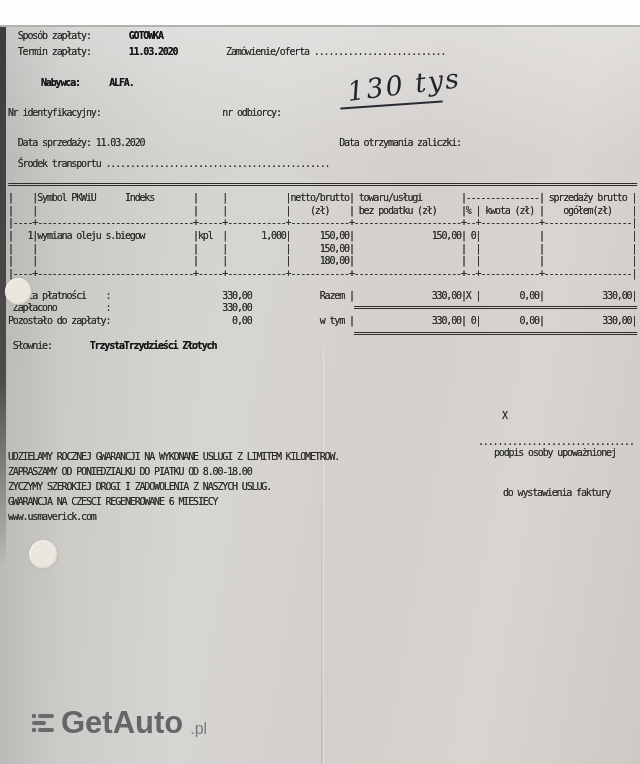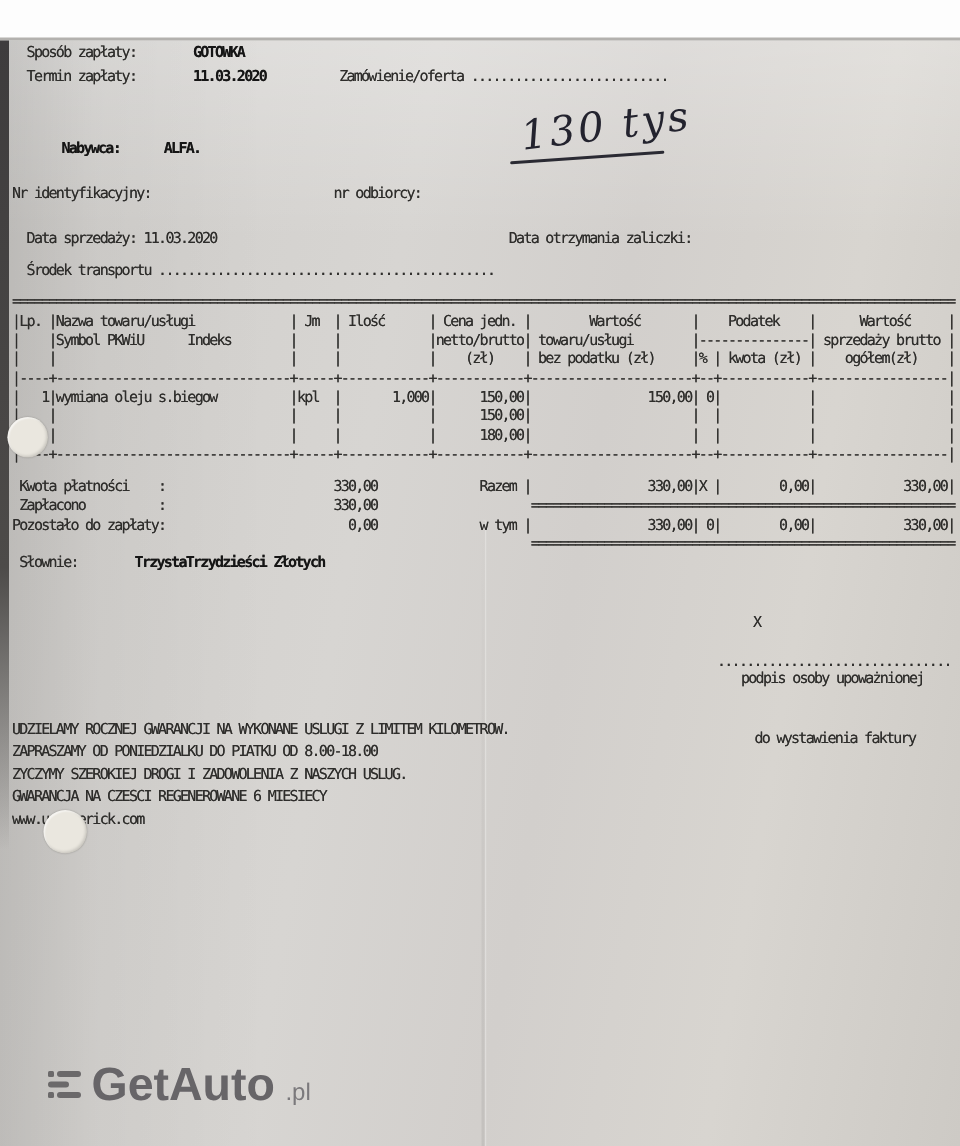--- a/index.html
+++ b/index.html
@@ -14,21 +14,21 @@
   .edge-left{position:absolute;left:0;top:0;width:6px;height:540px;
     background:linear-gradient(to bottom,#3e3c3d 0%,#4d4b49 65%,rgba(90,88,86,0) 100%);}
   .fold{position:absolute;left:321px;top:320px;width:2px;height:419px;
     background:linear-gradient(to bottom,rgba(0,0,0,0),rgba(0,0,0,0.07));box-shadow:1px 0 1px rgba(255,255,255,0.35);}
   .doc{position:absolute;left:8px;top:0;width:632px;color:#2e2d2b;z-index:2;
     font-family:"DejaVu Sans Mono",monospace;font-size:10px;line-height:12.7px;letter-spacing:-1.15px;
     text-shadow:0 0 0.3px rgba(46,45,43,0.75);}
   .ln{white-space:pre;height:12.7px;overflow:visible;}
   .hv{font-weight:bold;color:#151515;padding-left:33px;}
   .mt3{margin-top:3px}.mt8{margin-top:8px}.mt9{margin-top:9px}.mt10{margin-top:10px}
-  .mt17{margin-top:17px}.mt19{margin-top:36px}.mt96{margin-top:96px}
+  .mt17{margin-top:17px}.mt19{margin-top:19px}.mt96{margin-top:96px}
   .footer .ln{line-height:15px;height:15px;}
   .sigline{position:absolute;white-space:pre;font-family:"DejaVu Sans Mono",monospace;font-size:10px;
     letter-spacing:-1.15px;color:#2e2d2b;z-index:2;text-shadow:0 0 0.3px rgba(46,45,43,0.75);}
   .handwrite{position:absolute;left:347px;top:42px;z-index:2;font-family:"DejaVu Serif",serif;font-style:italic;
     font-size:27px;color:#23232e;transform:rotate(-7deg);letter-spacing:2px;}
   .hand-underline{position:absolute;left:340px;top:77px;width:103px;height:2px;background:#2a2a33;
     transform:rotate(-4deg);border-radius:2px;z-index:2;}
   .hole{position:absolute;border-radius:50%;background:#eae7df;z-index:3;
     box-shadow:inset -1px -1px 2px rgba(0,0,0,0.15),inset 1px 1px 1px rgba(255,255,255,0.6),0 0 1px rgba(60,58,52,0.45);}
   .hole1{left:5px;top:251px;width:27px;height:27px;}
@@ -52,21 +52,20 @@
     <div class="fold"></div>
 
     <div class="doc">
       <div class="ln mt3"><span>  Sposób zapłaty: </span><span class="hv">GOTOWKA</span></div>
       <div class="ln mt3"><span>  Termin zapłaty: </span><span class="hv">11.03.2020</span><span>          Zamówienie/oferta ...........................</span></div>
       <div class="ln mt19"><span class="hv">Nabywca:      ALFA.</span></div>
       <div class="ln mt17">Nr identyfikacyjny:                         nr odbiorcy:</div>
       <div class="ln mt17">  Data sprzedaży: 11.03.2020                                        Data otrzymania zaliczki:</div>
       <div class="ln mt9">  Środek transportu ..............................................</div>
       <div class="ln mt8">=================================================================================================================================</div>
-      <div class="ln">|Lp. |Nazwa towaru/usługi             | Jm  | Ilość      | Cena jedn. |        Wartość       |    Podatek    |      Wartość     |</div>
       <div class="ln">|    |Symbol PKWiU      Indeks        |     |            |netto/brutto| towaru/usługi        |---------------| sprzedaży brutto |</div>
       <div class="ln">|    |                                |     |            |    (zł)    | bez podatku (zł)     |% | kwota (zł) |    ogółem(zł)    |</div>
       <div class="ln">|----+--------------------------------+-----+------------+------------+----------------------+--+------------+------------------|</div>
       <div class="ln">|   1|wymiana oleju s.biegow          |kpl  |       1,000|      150,00|                150,00| 0|            |                  |</div>
       <div class="ln">|    |                                |     |            |      150,00|                      |  |            |                  |</div>
       <div class="ln">|    |                                |     |            |      180,00|                      |  |            |                  |</div>
       <div class="ln">|----+--------------------------------+-----+------------+------------+----------------------+--+------------+------------------|</div>
       <div class="ln mt9"> Kwota płatności    :                       330,00              Razem |                330,00|X |        0,00|            330,00|</div>
       <div class="ln"> Zapłacono          :                       330,00                     ==========================================================</div>
       <div class="ln">Pozostało do zapłaty:                         0,00              w tym |                330,00| 0|        0,00|            330,00|</div>

